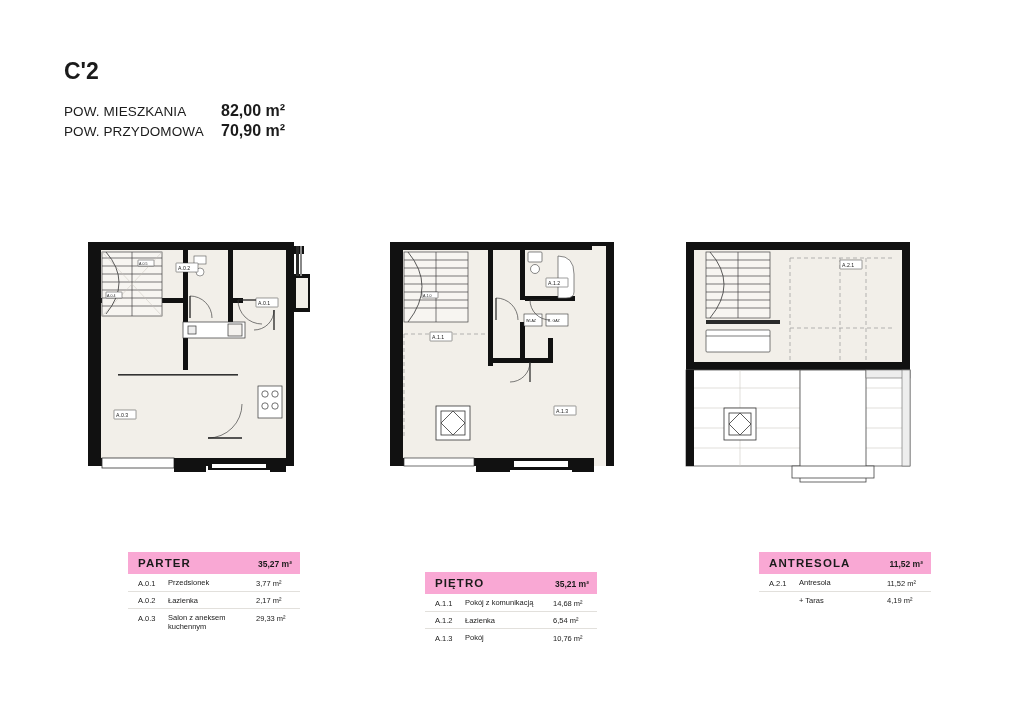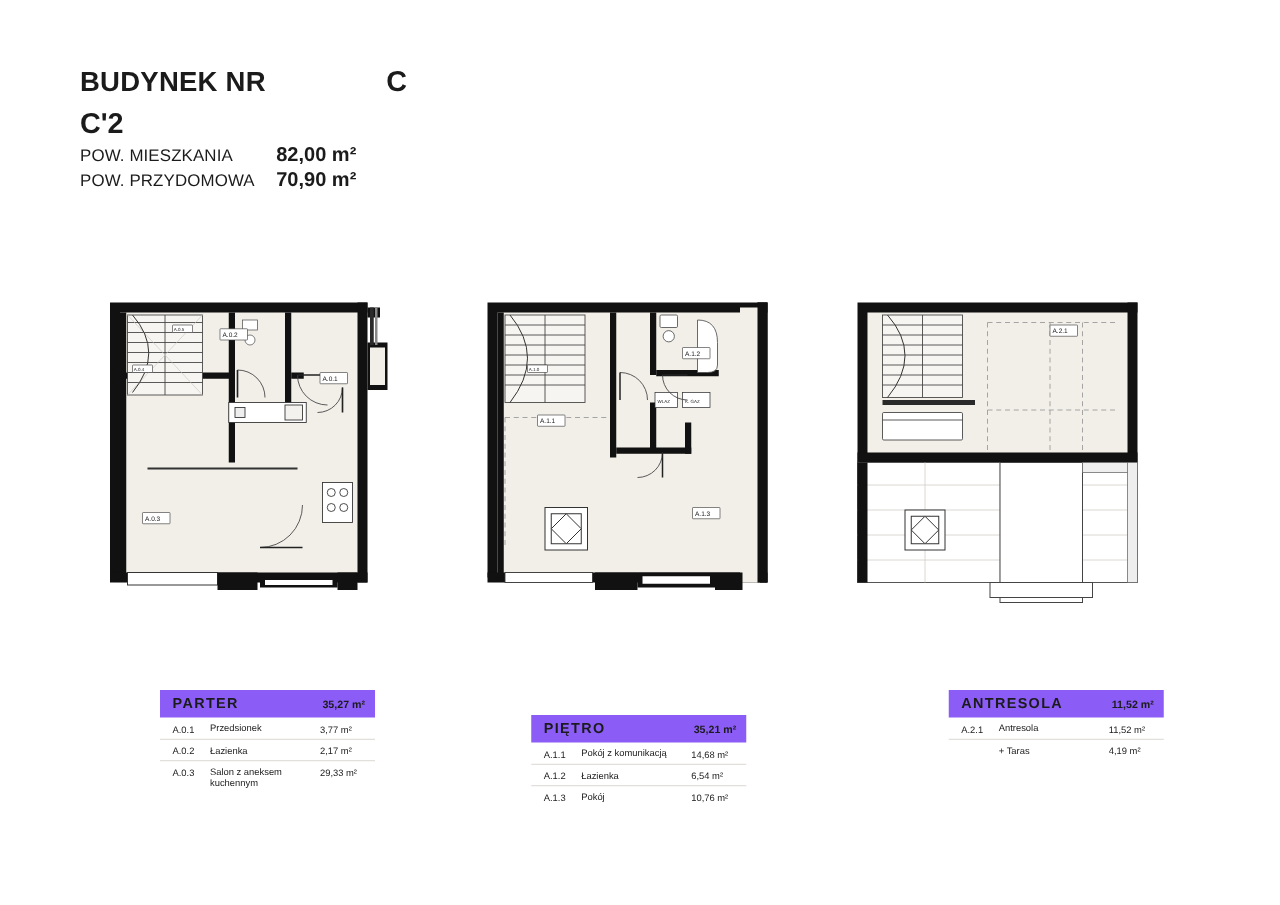--- a/index.html
+++ b/index.html
@@ -33,21 +33,21 @@
     letter-spacing: 0.2px;
     width: 245px;
   }
   .title-value {
     font-size: 23px;
     font-weight: bold;
   }
   .title-row.second { margin-top: 6px; }
 
   .areas {
-    margin-top: 4px;
+    margin-top: 17px;
   }
   .area-row {
     display: flex;
     align-items: baseline;
     margin-bottom: 2px;
   }
   .area-label {
     font-size: 13.5px;
     width: 157px;
     letter-spacing: 0.1px;
@@ -62,21 +62,21 @@
     position: absolute;
   }
   .plan svg { display: block; }
 
   
   .table {
     position: absolute;
     width: 172px;
   }
   .table .thead {
-    background: #8b5cf6;
+    background: #f9a8d4;
     display: flex;
     align-items: baseline;
     justify-content: space-between;
     padding: 5px 8px 5px 10px;
     box-sizing: border-box;
   }
   .table .thead .t-name {
     font-size: 11.5px;
     font-weight: bold;
     letter-spacing: 1.1px;
@@ -127,24 +127,20 @@
   .tag-text-sm {
     font-family: "Liberation Sans", sans-serif;
     font-size: 3.6px;
     fill: #222;
   }
 </style>
 </head>
 <body>
 
 <div class="header">
-  <div class="title-row">
-    <div class="title-label">BUDYNEK NR</div>
-    <div class="title-value">C</div>
-  </div>
   <div class="title-row second">
     <div class="title-value">C'2</div>
   </div>
 
   <div class="areas">
     <div class="area-row">
       <div class="area-label">POW. MIESZKANIA</div>
       <div class="area-value">82,00 m²</div>
     </div>
     <div class="area-row">

